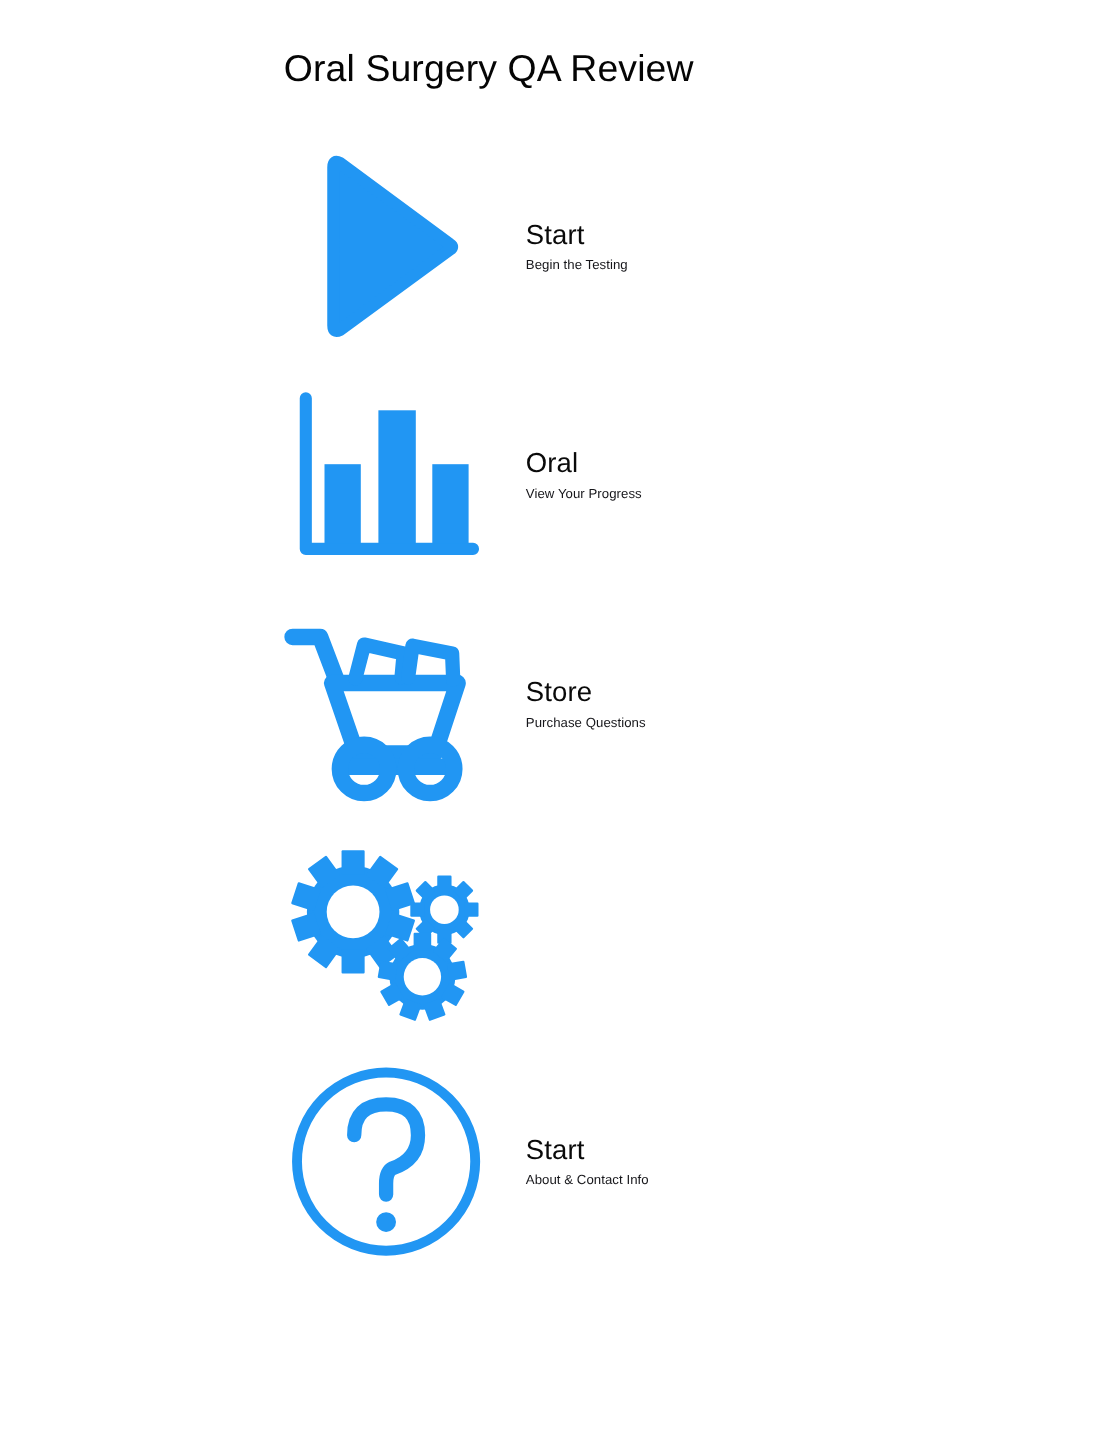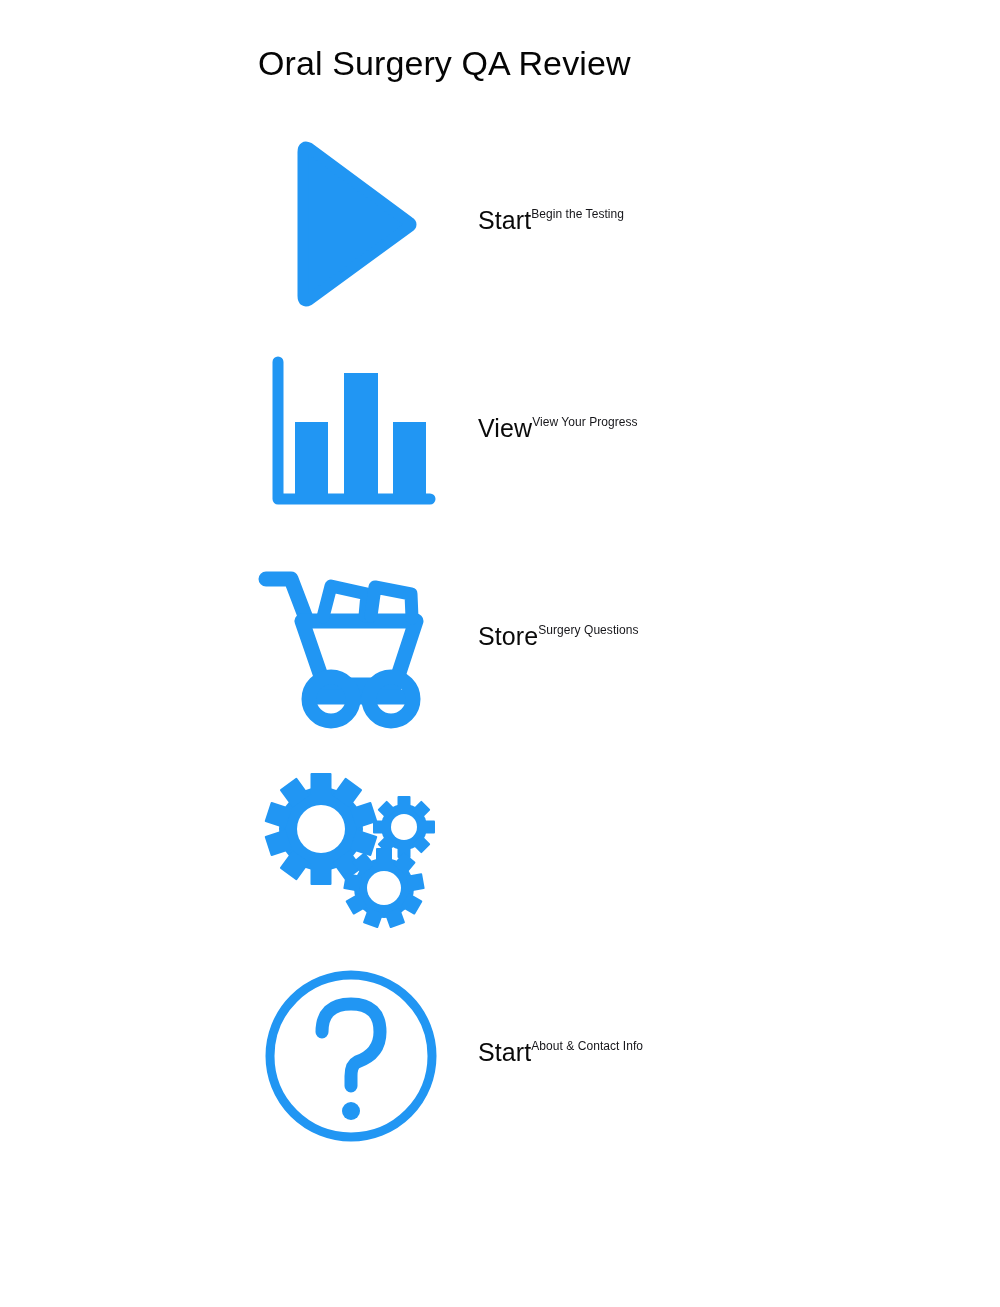--- a/index.html
+++ b/index.html
@@ -61,20 +61,21 @@
     justify-content: center;
   }
   .menu-icon svg { display: block; overflow: visible; }
 
   .menu-text {
     position: absolute;
     left: 478px;
     top: 50%;
     transform: translateY(-50%);
     display: flex;
+    flex-direction: column;
     justify-content: center;
     line-height: 1.0;
   }
 
   .menu-label {
     font-size: 25px;
     font-weight: 400;
     color: #0a0a0a;
     letter-spacing: 0.1px;
     white-space: nowrap;
@@ -122,21 +123,21 @@
         <svg width="166" height="150" viewBox="0 0 166 150" aria-hidden="true">
 
           <path d="M8 5 L8 142 L160 142" fill="none" stroke="#2196f3" stroke-width="11" stroke-linecap="round" stroke-linejoin="round"></path>
 
           <rect x="25" y="65" width="33" height="72" fill="#2196f3"></rect>
           <rect x="74" y="16" width="34" height="121" fill="#2196f3"></rect>
           <rect x="123" y="65" width="33" height="72" fill="#2196f3"></rect>
         </svg>
       </div>
       <div class="menu-text">
-        <span class="menu-label">View</span>
+        <span class="menu-label">Oral</span>
         <span class="menu-sublabel">View Your Progress</span>
       </div>
     </div>
 
     <div class="menu-item item-store">
       <div class="menu-icon">
         <svg width="164" height="152" viewBox="0 0 164 152" aria-hidden="true">
           <g fill="none" stroke="#2196f3" stroke-width="15" stroke-linecap="round" stroke-linejoin="round">
 
             <path d="M5 15 L30 15 L46 57"></path>
@@ -150,21 +151,21 @@
             <path d="M62 53 L70 22 L106 30 L104 52"></path>
             <path d="M110 52 L114 23 L150 30 L151 54"></path>
           </g>
 
           <circle cx="70" cy="135" r="22" fill="none" stroke="#2196f3" stroke-width="15"></circle>
           <circle cx="130" cy="135" r="22" fill="none" stroke="#2196f3" stroke-width="15"></circle>
         </svg>
       </div>
       <div class="menu-text">
         <span class="menu-label">Store</span>
-        <span class="menu-sublabel">Surgery Questions</span>
+        <span class="menu-sublabel">Purchase Questions</span>
       </div>
     </div>
 
     <div class="menu-item item-prefs">
       <div class="menu-icon">
         <svg width="166" height="152" viewBox="0 0 166 152" aria-hidden="true">
 
           <g fill="#2196f3">
             <g transform="translate(57,57)">
               <circle r="42"></circle>

